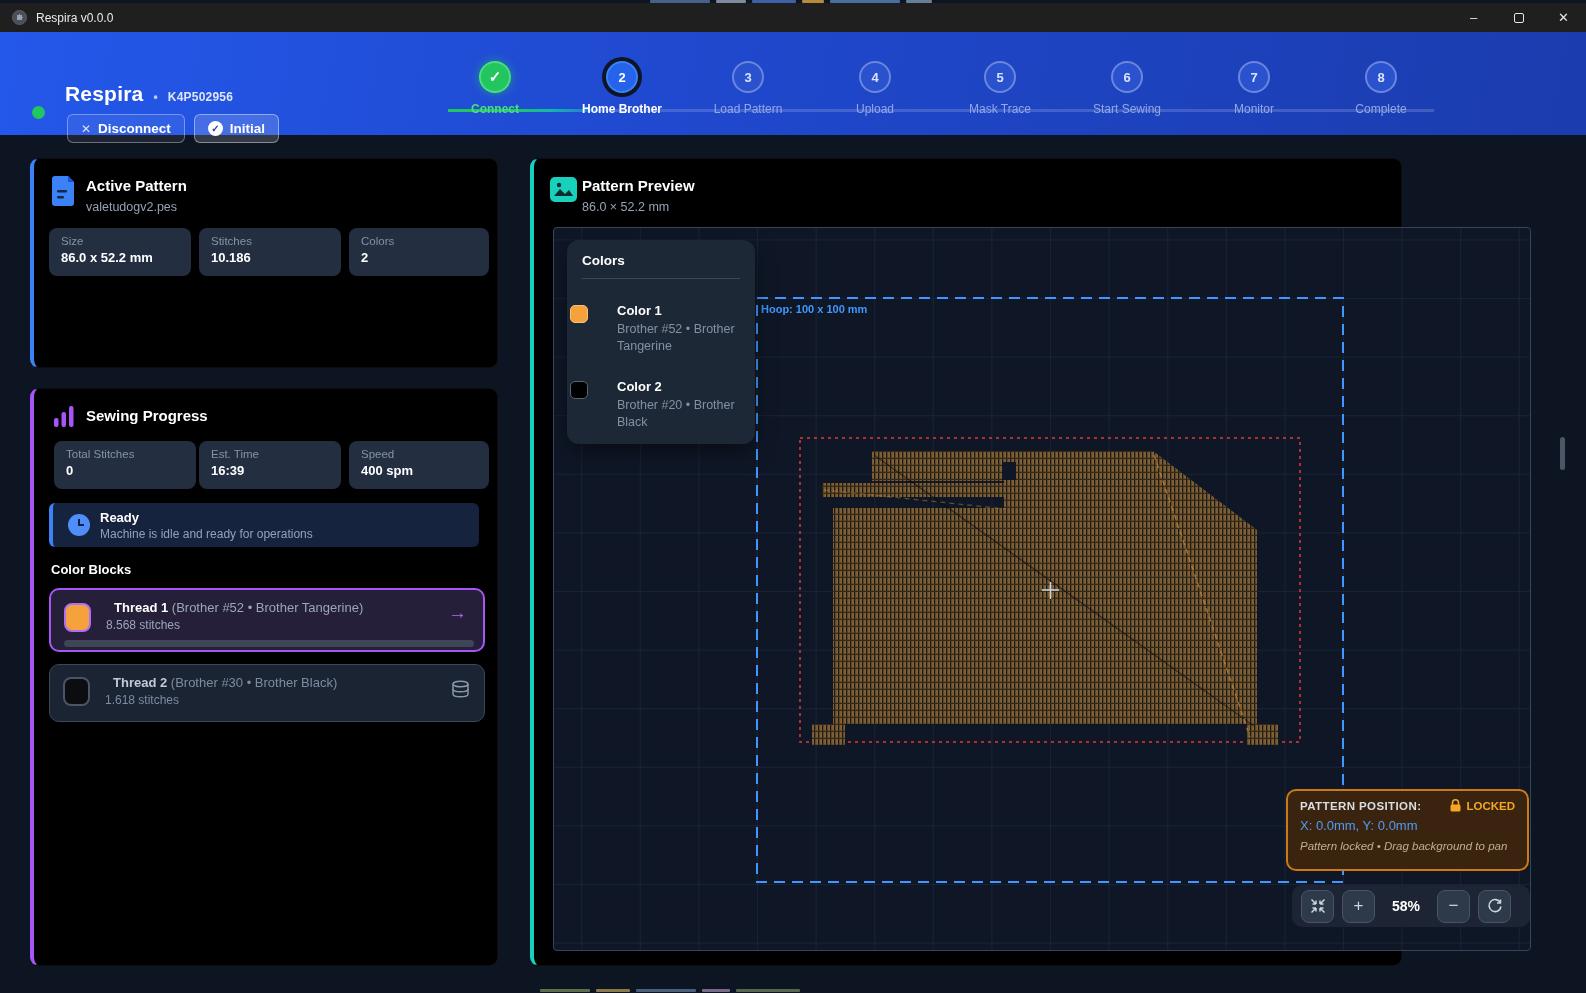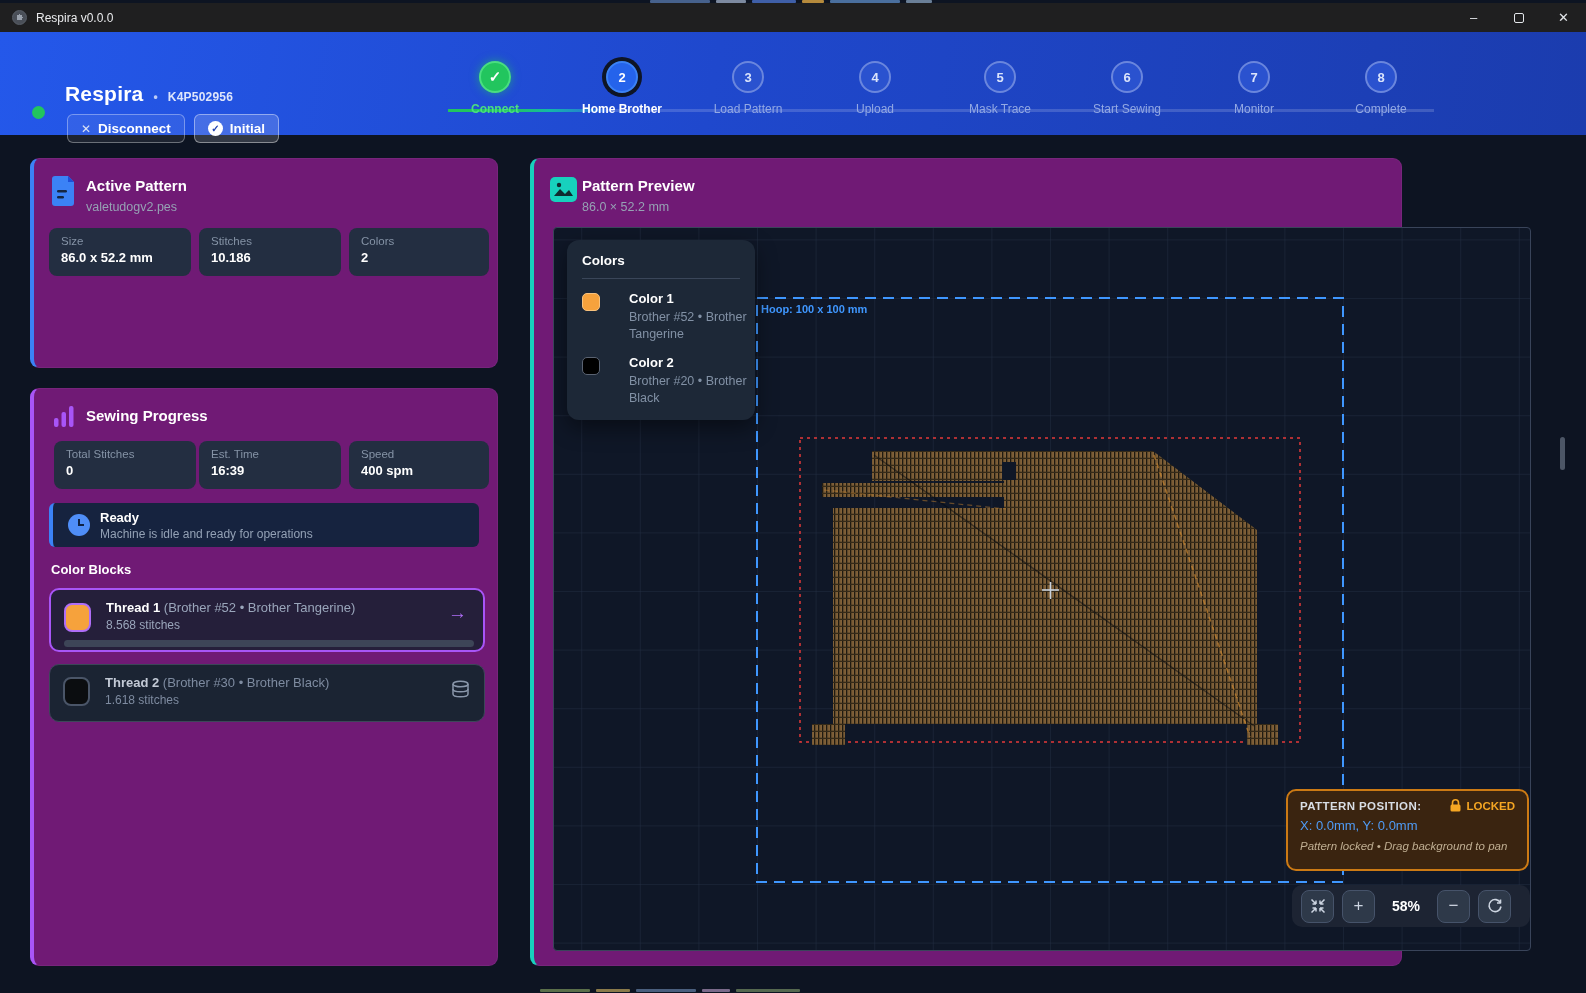--- a/index.html
+++ b/index.html
@@ -60,21 +60,21 @@
                 font-size:13px; font-weight:bold; color:#dbe4fb; }
   .step.pending .circ { background:#2a52cf; border:2px solid rgba(255,255,255,.30); }
   .step.current .circ { background:#2563eb; border:2px solid #3b82f6; box-shadow:0 0 0 4px #0e1526; color:#fff; }
   .step.done .circ { background:#22c55e; border:2px solid #4ade80; color:#fff; font-size:15px;
                      box-shadow:0 0 10px rgba(34,197,94,.6); }
   .step .lbl { margin-top:9px; font-size:12px; color:#93a9e4; }
   .step.current .lbl { color:#ffffff; font-weight:bold; }
   .step.done .lbl { color:#4ade80; font-weight:bold; }
 
   
-  .card { position:absolute; background:#701a75; border:1px solid rgba(255,255,255,.05);
+  .card { position:absolute; background:#000000; border:1px solid rgba(255,255,255,.05);
           border-radius:9px; }
   .card.blue  { border-left:4px solid #3b82f6; }
   .card.purple{ border-left:4px solid #a855f7; }
   .card.teal  { border-left:4px solid #17d1bd; }
   .card-title { position:absolute; color:#fff; font-size:15px; font-weight:bold; }
   .card-sub   { position:absolute; color:#96a2b4; font-size:12.5px; }
 
   .stat-box { position:absolute; height:48px; background:#232e41; border-radius:8px; padding:7px 12px; }
   .stat-box .sl { color:#8593a6; font-size:11.5px; }
   .stat-box .sv { color:#fff; font-size:13px; font-weight:bold; margin-top:3px; }
@@ -101,38 +101,38 @@
   .clocki:before { content:""; position:absolute; left:10px; top:10px; width:6px; height:2px; background:#102346; }
   .cb-label { position:absolute; left:17px; top:173px; color:#fff; font-size:13px; font-weight:bold; }
 
   .thread { position:absolute; left:15px; width:436px; border-radius:10px; cursor:pointer; }
   .thread.sel { top:199px; height:64px; background:#251f3a; border:2px solid #a855f7; }
   .thread.idle { top:275px; height:58px; background:#1b2433; border:1px solid #3c4759; }
   .swatch { position:absolute; left:13px; top:13px; width:27px; height:29px; border-radius:8px; }
   .swatch.t1 { background:#f6a23c; border:2px solid #b06ef7; }
   .swatch.t2 { background:#0b0d10; border:2px solid #4a5568; top:12px; }
   .t-name { position:absolute; left:55px; top:10px; font-size:13px; }
-  .t-name b { color:#fff; } .thread.idle .t-name b { color:#c3cad6; }
+  .t-name b { color:#fff;margin-left:8px; } .thread.idle .t-name b { color:#c3cad6; }
   .t-name span { color:#9aa6bb; font-weight:normal; } .thread.idle .t-name span { color:#7e8ba0; }
   .t-st { position:absolute; left:55px; top:28px; color:#9aa6bb; font-size:12px; }
   .thread.idle .t-st { color:#7e8ba0; }
   .t-arrow { position:absolute; right:16px; top:12px; color:#b06ef7; font-size:19px; font-weight:bold; }
   .t-track { position:absolute; left:13px; top:50px; width:410px; height:7px; border-radius:4px; background:#3d4557; }
   .t-stack { position:absolute; right:14px; top:15px; }
 
   
   .canvas { position:absolute; left:19px; top:68px; width:978px; height:724px;
             background:#0f1727; border:1px solid #39445a; border-radius:4px; overflow:hidden; }
   .hoop-label { position:absolute; left:207px; top:75px; color:#3f97ff; font-size:11px; font-weight:bold; }
 
   .legend { position:absolute; left:13px; top:12px; width:188px; background:#1d2837;
             border-radius:12px; box-shadow:0 8px 22px rgba(0,0,0,.45); padding:13px 15px; }
   .legend .lt { color:#fff; font-size:13.5px; font-weight:bold; padding-bottom:10px;
                 border-bottom:1px solid #3a4659; }
-  .litem { display:flex; gap:29px; margin-top:12px; }
+  .litem { display:flex; gap:29px; margin-top:24px;justify-content:center; }
   .lsw { width:18px; height:18px; border-radius:5px; flex:0 0 18px; margin-top:2px; }
   .lsw.c1 { background:#f6a23c; border:1px solid #f8c27d; }
   .lsw.c2 { background:#000; border:1px solid #5a6372; }
   .litem .ln { color:#fff; font-size:13px; font-weight:bold; }
   .litem .ld { color:#8291a5; font-size:12.5px; margin-top:3px; line-height:1.35; width:135px; }
 
   .pos-overlay { position:absolute; left:732px; top:561px; width:243px; height:82px;
                  background:#3a2410; border:2px solid #cc7a14; border-radius:10px; padding:8px 12px; }
   .pos-row1 { display:flex; justify-content:space-between; align-items:center; }
   .pos-label { color:#d9dee5; font-size:11.5px; font-weight:bold; letter-spacing:.4px; }

